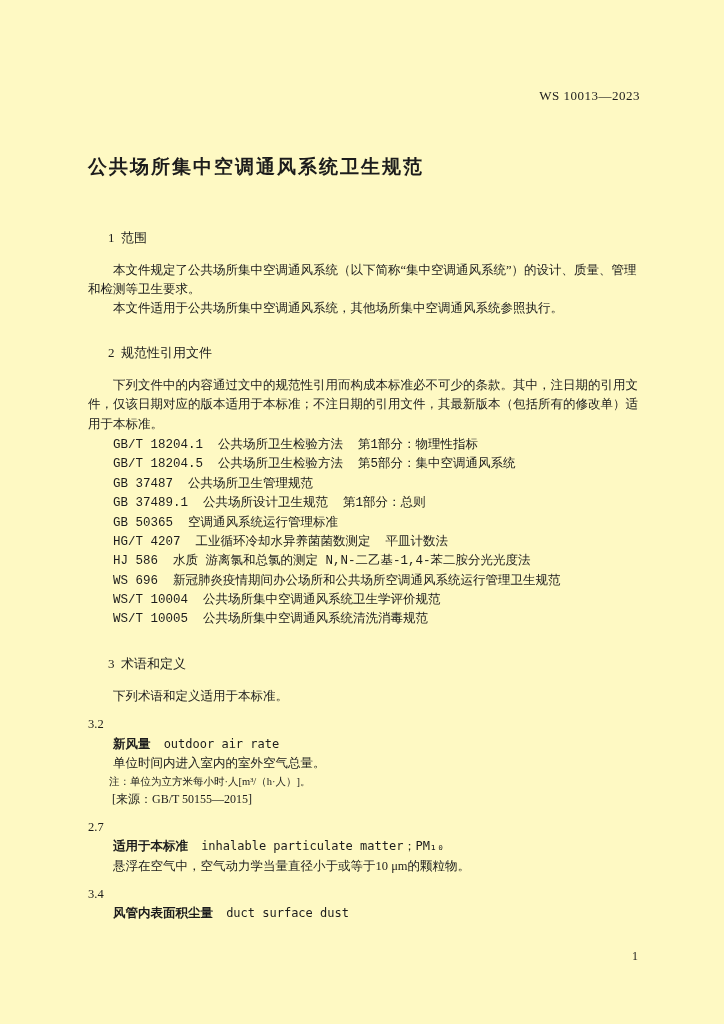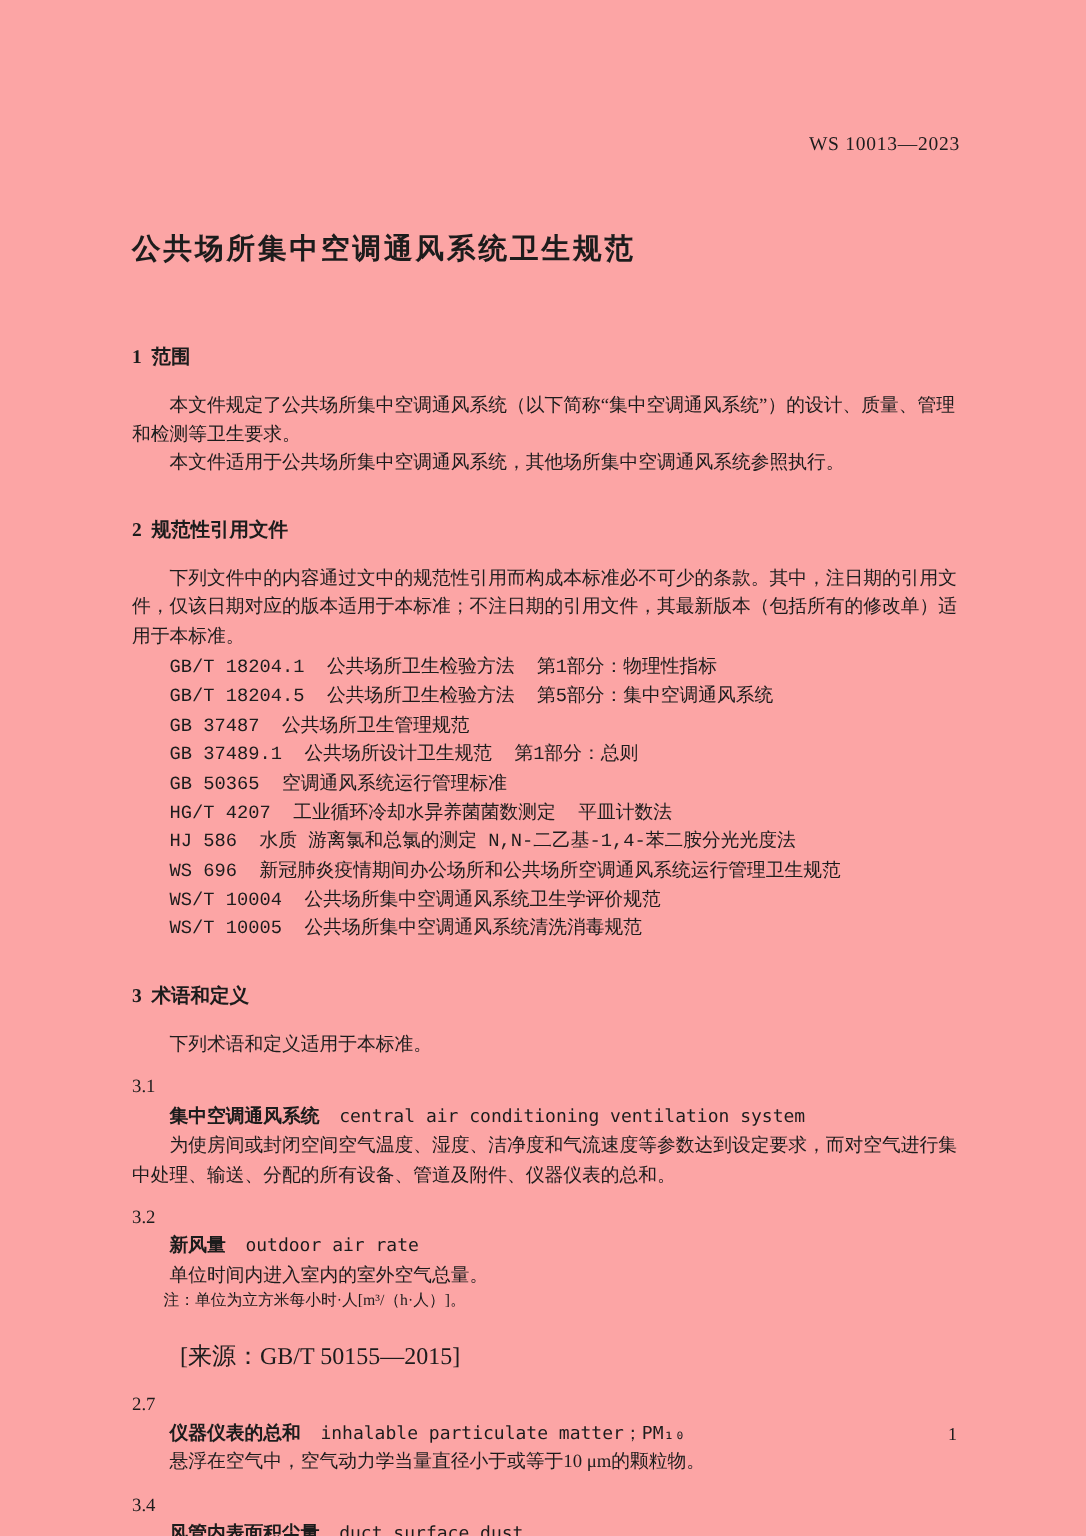--- a/index.html
+++ b/index.html
@@ -5,21 +5,21 @@
   * { margin: 0; padding: 0; box-sizing: border-box; }
   html, body { background: #ffffff; }
   body {
     width: 724px; height: 1024px;
     font-family: "Liberation Serif", "DejaVu Serif", serif;
     color: #1c1c1c;
   }
   .page {
     position: relative;
     width: 724px; height: 1024px;
-    background: #fca5a5;
+    background: #fef9c3;
     padding: 86px 84px 40px 88px;
     font-size: 12.5px;
     line-height: 1.55;
     overflow: hidden;
   }
   .doc-number {
     text-align: right;
     font-size: 13px;
     letter-spacing: 0.5px;
     white-space: pre;
@@ -27,44 +27,45 @@
   .title {
     text-align: left;
     font-size: 19px;
     font-weight: bold;
     letter-spacing: 2px;
     margin-top: 46px;
     margin-bottom: 46px;
   }
   .sec-heading {
     font-size: 13px;
-    font-weight: bold;
+    font-weight: normal;
     margin-top: 24px;
     margin-bottom: 13px;
     white-space: pre-wrap;
+    margin-left: 20px;
   }
   .body-para { text-indent: 2em; white-space: pre-wrap; }
   .ref-list { margin-top: 2px; }
   .ref-item { padding-left: 2em; white-space: pre-wrap; font-family: Liberation Mono, monospace; }
   .term-number { margin-top: 9px; }
   .term-line { padding-left: 2em; }
   .term-zh { font-weight: bold; }
   .term-en {
     font-family: "DejaVu Sans Mono", "Liberation Mono", monospace;
     font-size: 12px;
     margin-left: 10px;
   }
   .term-def { text-indent: 2em; white-space: pre-wrap; }
   .term-note {
     padding-left: 2em;
     font-size: 10.5px;
     line-height: 1.6;
     white-space: pre-wrap;
   }
-  .term-source { padding-left: 2em; font-size: 16px; white-space: pre-wrap; margin-top: 16px; }
+  .term-source { padding-left: 2em; font-size: 12px; white-space: pre-wrap; }
   .page-number {
     position: absolute;
     right: 86px;
     bottom: 58px;
     font-size: 12px;
   }
 </style>
 </head>
 <body>
 
@@ -89,44 +90,36 @@
     <p class="ref-item">HG/T 4207  工业循环冷却水异养菌菌数测定  平皿计数法</p>
     <p class="ref-item">HJ 586  水质 游离氯和总氯的测定 N,N-二乙基-1,4-苯二胺分光光度法</p>
     <p class="ref-item">WS 696  新冠肺炎疫情期间办公场所和公共场所空调通风系统运行管理卫生规范</p>
     <p class="ref-item">WS/T 10004  公共场所集中空调通风系统卫生学评价规范</p>
     <p class="ref-item">WS/T 10005  公共场所集中空调通风系统清洗消毒规范</p>
   </div>
 
   <h2 class="sec-heading">3  术语和定义</h2>
   <p class="body-para">下列术语和定义适用于本标准。</p>
 
-  <div class="term-block">
-    <p class="term-number">3.1</p>
-    <p class="term-line">
-      <span class="term-zh">集中空调通风系统</span>
-      <span class="term-en">central air conditioning ventilation system</span>
-    </p>
-    <p class="term-def">为使房间或封闭空间空气温度、湿度、洁净度和气流速度等参数达到设定要求，而对空气进行集中处理、输送、分配的所有设备、管道及附件、仪器仪表的总和。</p>
-  </div>
 
   <div class="term-block">
     <p class="term-number">3.2</p>
     <p class="term-line">
       <span class="term-zh">新风量</span>
       <span class="term-en">outdoor air rate</span>
     </p>
     <p class="term-def">单位时间内进入室内的室外空气总量。</p>
     <p class="term-note">注：单位为立方米每小时·人[m³/（h·人）]。</p>
     <p class="term-source">[来源：GB/T 50155—2015]</p>
   </div>
 
   <div class="term-block">
     <p class="term-number">2.7</p>
     <p class="term-line">
-      <span class="term-zh">仪器仪表的总和</span>
+      <span class="term-zh">适用于本标准</span>
       <span class="term-en">inhalable particulate matter；PM₁₀</span>
     </p>
     <p class="term-def">悬浮在空气中，空气动力学当量直径小于或等于10 μm的颗粒物。</p>
   </div>
 
   <div class="term-block">
     <p class="term-number">3.4</p>
     <p class="term-line">
       <span class="term-zh">风管内表面积尘量</span>
       <span class="term-en">duct surface dust</span>

